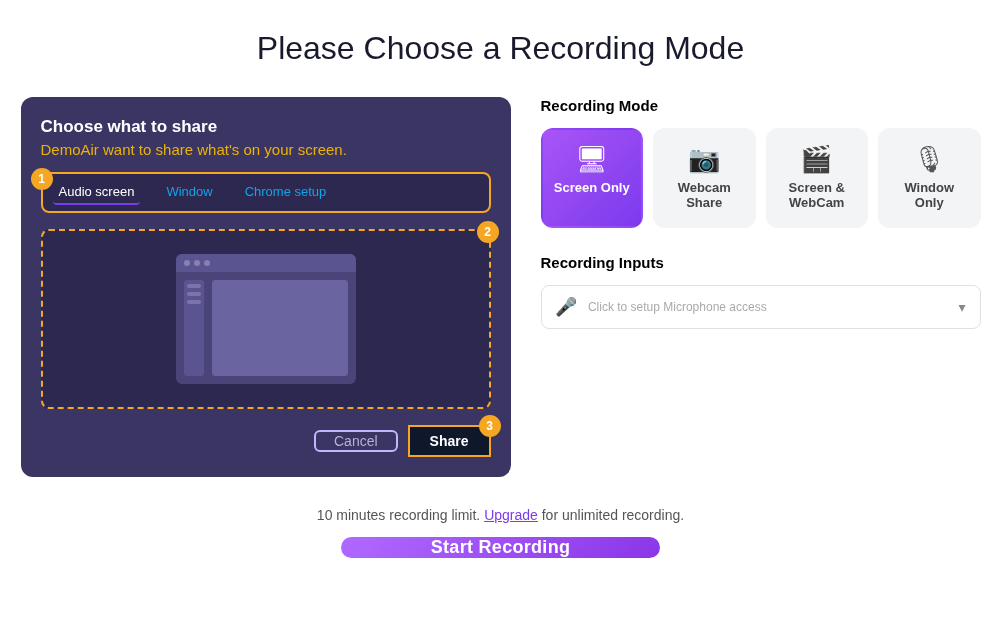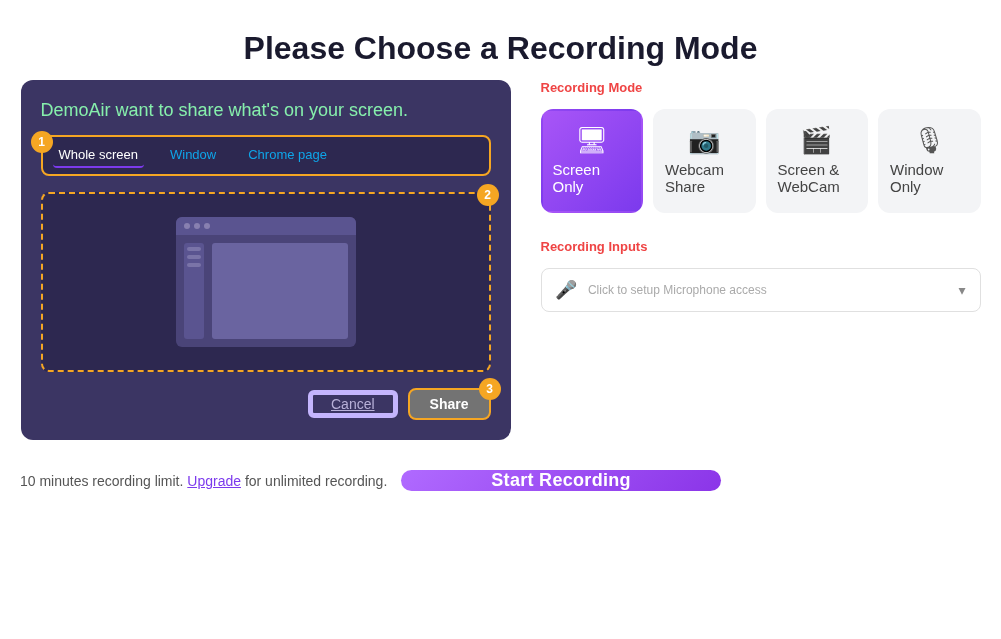--- a/index.html
+++ b/index.html
@@ -9,23 +9,23 @@
       width: 1001px;
       min-height: 639px;
       display: flex;
       flex-direction: column;
       align-items: center;
       padding: 30px 20px 20px;
     }
 
     h1 {
       font-size: 32px;
-      font-weight: 700;
+      font-weight: 400;
       color: #1a1a2e;
-      margin-bottom: 13px;
+      margin-bottom: 30px;
       text-align: center;
     }
 
     .main-content {
       display: flex;
       gap: 30px;
       width: 960px;
       align-items: flex-start;
     }
 
@@ -40,22 +40,22 @@
     }
 
     .panel-title {
       color: #fff;
       font-size: 17px;
       font-weight: 600;
       margin-bottom: 4px;
     }
 
     .panel-subtitle {
-      color: #86efac;
-      font-size: 18px;
+      color: #eab308;
+      font-size: 15px;
       margin-bottom: 14px;
     }
 
     .step-badge {
       display: inline-flex;
       align-items: center;
       justify-content: center;
       width: 22px;
       height: 22px;
       background: #f5a623;
@@ -175,58 +175,57 @@
       display: flex;
       justify-content: flex-end;
       gap: 10px;
       margin-top: 16px;
       align-items: center;
       position: relative;
     }
 
     .btn-cancel {
       background: transparent;
-      border: 5px solid #c4b5fd;
+      border: 2px solid #c4b5fd;
       color: #b8b0d8;
       padding: 1px 18px;
       border-radius: 6px;
       font-size: 14px;
       cursor: pointer;
-      text-decoration: underline;
     }
 
     .btn-share-wrapper {
       position: relative;
     }
 
     .step-badge-3 {
       top: -10px;
       right: -10px;
     }
 
     .btn-share {
-      background: #737373;
+      background: #0f172a;
       border: 2px solid #f5a623;
       color: #fff;
       padding: 6px 20px;
-      border-radius: 8px;
+      border-radius: 0;
       font-size: 14px;
       cursor: pointer;
       font-weight: 600;
     }
 
     
     .right-panel {
       flex: 1;
     }
 
     .section-label {
-      font-size: 13px;
+      font-size: 15px;
       font-weight: 600;
-      color: #ef4444;
+      color: #000000;
       margin-bottom: 14px;
     }
 
     .mode-cards {
       display: flex;
       gap: 10px;
       margin-bottom: 26px;
     }
 
     .mode-card {
@@ -250,23 +249,23 @@
       background: #f3f4f6;
       color: #555;
     }
 
     .mode-card-icon {
       font-size: 26px;
       line-height: 1;
     }
 
     .mode-card-label {
-      font-size: 15px;
-      font-weight: 400;
-      text-align: left;
+      font-size: 13px;
+      font-weight: 700;
+      text-align: center;
     }
 
     .mode-card.active .mode-card-label {
       color: #fff;
     }
 
     .mode-card.inactive .mode-card-label {
       color: #444;
     }
 
@@ -298,21 +297,21 @@
 
     .chevron-icon {
       color: #888;
       font-size: 14px;
     }
 
     
     .bottom-section {
       margin-top: 30px;
       display: flex;
-      flex-direction: row;
+      flex-direction: column;
       align-items: center;
       gap: 14px;
       width: 100%;
     }
 
     .limit-text {
       font-size: 14px;
       color: #555;
     }
 
@@ -335,28 +334,29 @@
     }
   </style>
 </head>
 <body>
 
 <h1>Please Choose a Recording Mode</h1>
 
 <div class="main-content">
 
   <div class="screen-share-panel">
+    <div class="panel-title">Choose what to share</div>
     <div class="panel-subtitle">DemoAir want to share what's on your screen.</div>
 
     <div class="tabs-section">
       <span class="step-badge step-badge-1">1</span>
       <div class="tabs-row">
-        <div class="tab-item active">Whole screen</div>
+        <div class="tab-item active">Audio screen</div>
         <div class="tab-item">Window</div>
-        <div class="tab-item">Chrome page</div>
+        <div class="tab-item">Chrome setup</div>
       </div>
     </div>
 
     <div class="preview-section">
       <span class="step-badge step-badge-2">2</span>
       <div class="screen-preview">
         <div class="preview-topbar">
           <div class="preview-dot"></div>
           <div class="preview-dot"></div>
           <div class="preview-dot"></div>

